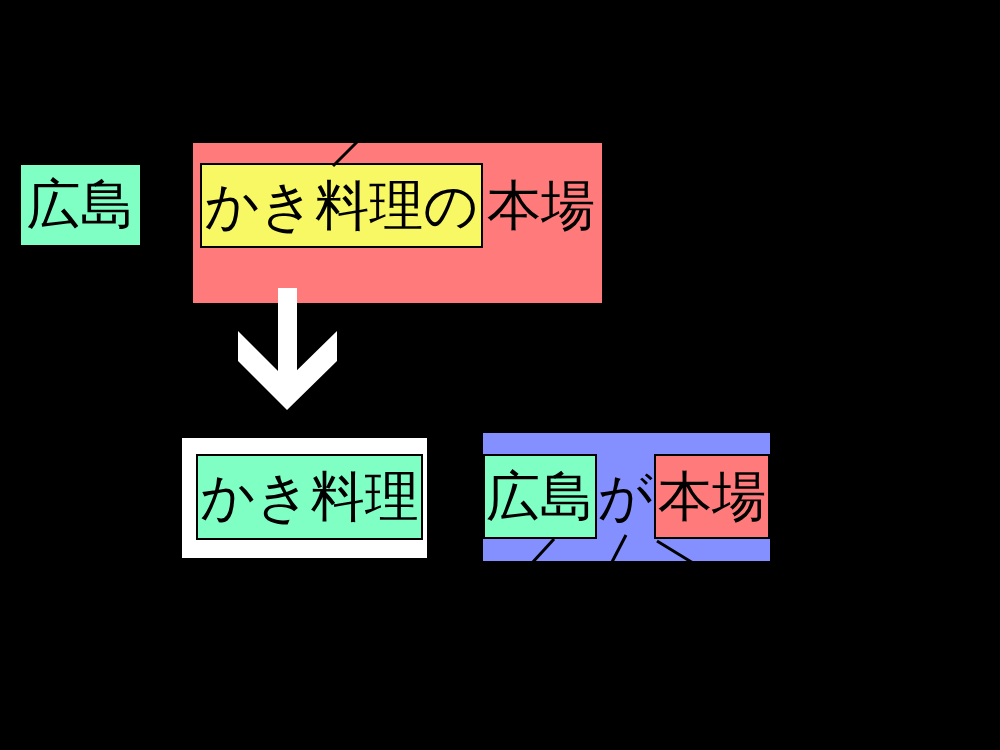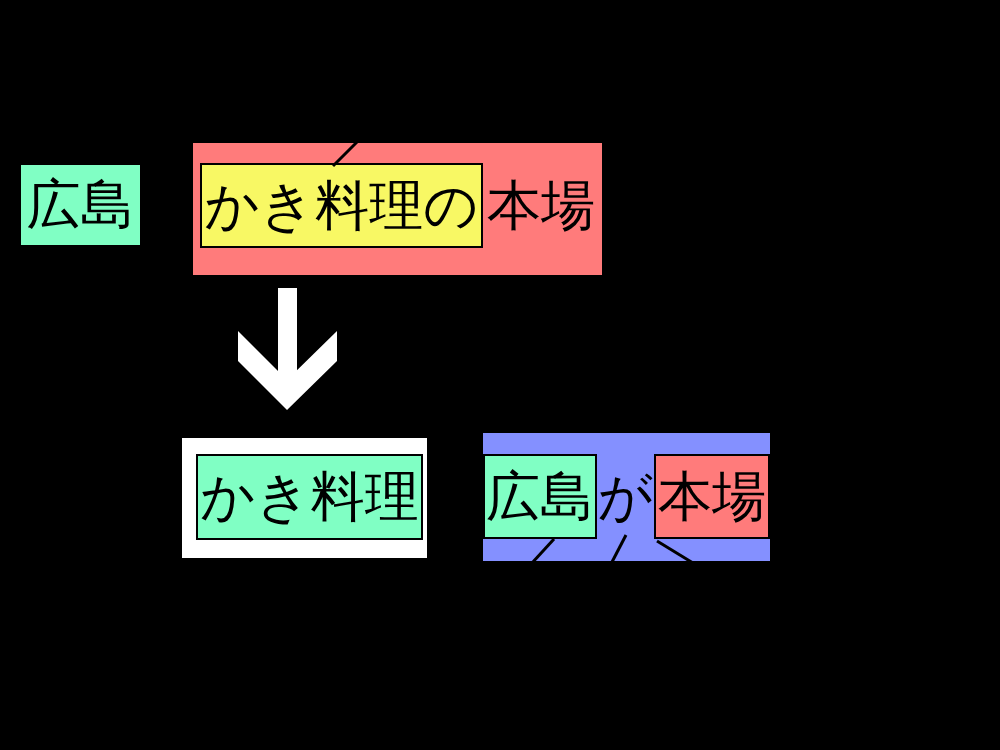--- a/index.html
+++ b/index.html
@@ -20,21 +20,21 @@
     white-space: nowrap;
     text-align: center;
     overflow: visible;
   }
   
   #topic-box {
     left: 21px; top: 165px; width: 119px; height: 80px;
     background: #80FFC4; line-height: 80px;
   }
   #source-phrase-box {
-    left: 193px; top: 143px; width: 409px; height: 132px;
+    left: 193px; top: 143px; width: 409px; height: 160px;
     background: #FF7B7B;
   }
   #source-modifier-box {
     left: 7px; top: 20px; width: 283px; height: 85px;
     background: #F8F864; border: 2px solid #000;
     line-height: 81px;
   }
   #source-head-label {
     position: absolute; left: 294px; top: 20px; width: 108px; height: 85px;
     line-height: 85px;

